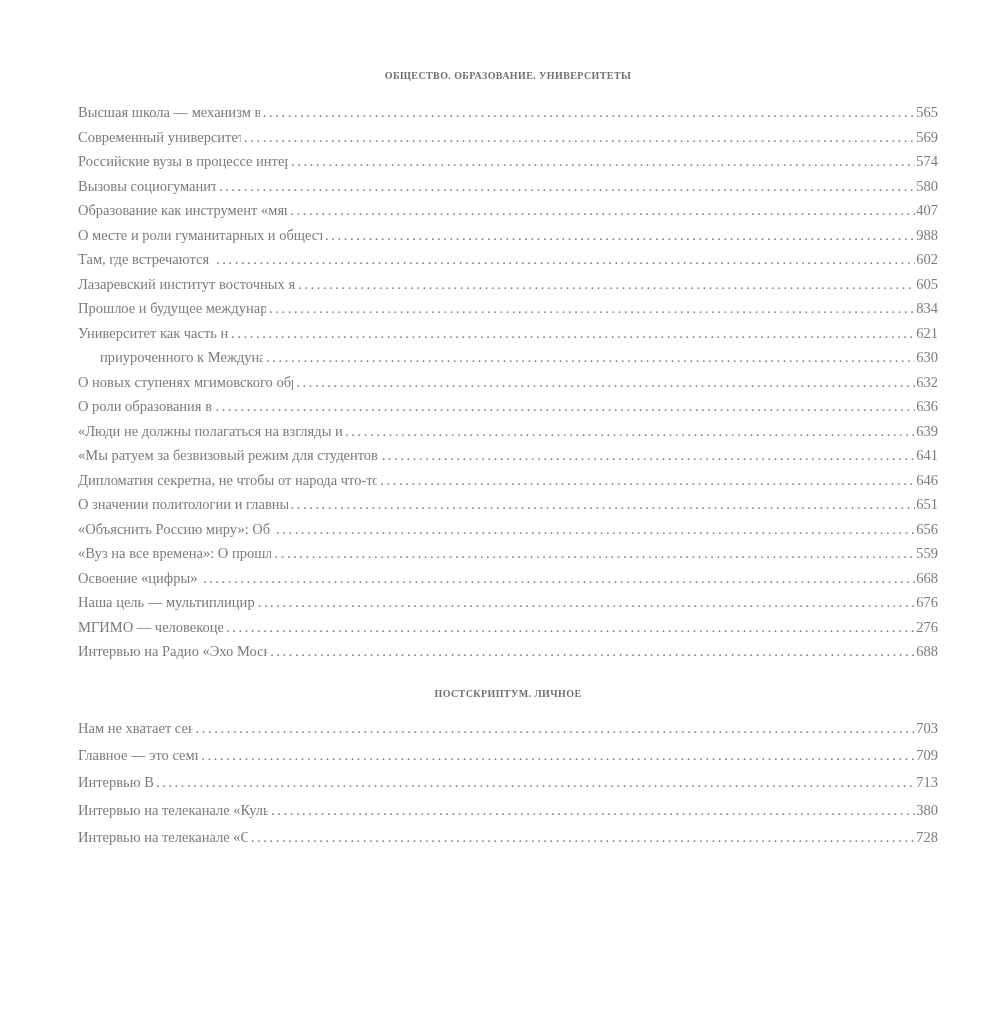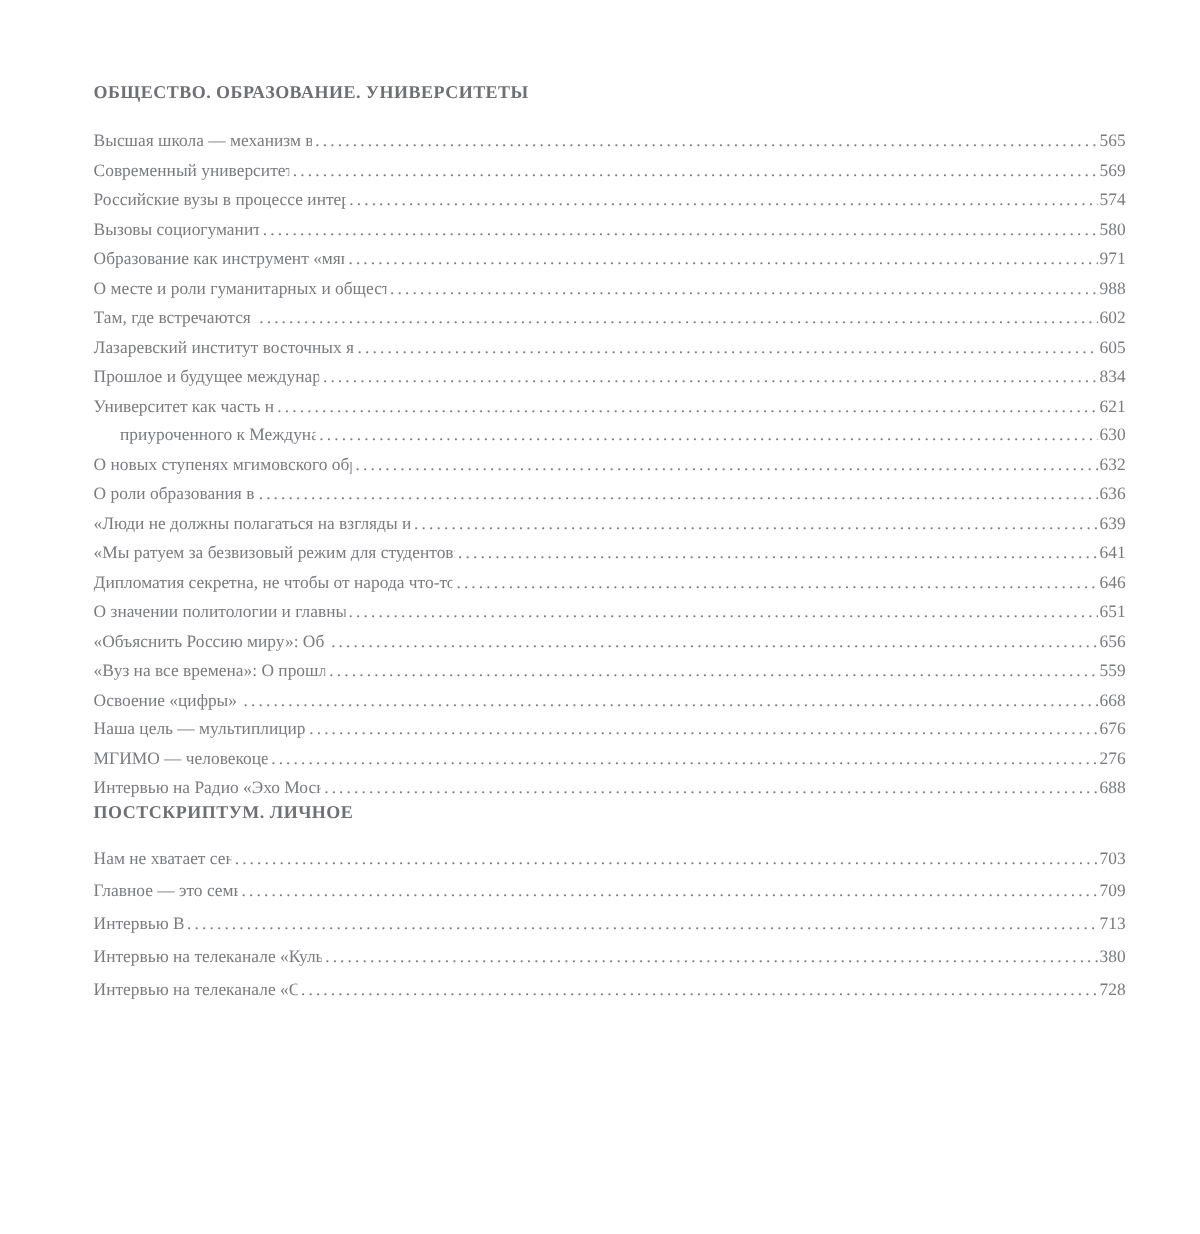--- a/index.html
+++ b/index.html
@@ -9,28 +9,29 @@
     width: 1000px;
     height: 1028px;
     background: #ffffff;
     font-family: "Liberation Serif", serif;
     color: #797b7e;
     padding: 70px 62px 0 78px;
     overflow: hidden;
   }
 
   .section-heading {
+    text-align: center;
     font-weight: bold;
-    font-size: 15px;
+    font-size: 10px;
     color: #6e7073;
     letter-spacing: 0.4px;
     margin-bottom: 19px;
   }
 
-  .section-2 .section-heading { margin-top: 0; margin-bottom: 16px; }
+  .section-2 .section-heading { margin-top: 24px; margin-bottom: 16px; }
 
   .toc-row {
     display: flex;
     align-items: baseline;
     line-height: 24.5px;
     font-size: 14.5px;
     white-space: nowrap;
   }
 
   .toc-list-2 .toc-row { line-height: 27.4px; }
@@ -76,21 +77,21 @@
           <span class="toc-page">574</span>
         </div>
         <div class="toc-row">
           <span class="toc-title">Вызовы социогуманитарной науке в России</span>
           <span class="toc-leader"></span>
           <span class="toc-page">580</span>
         </div>
         <div class="toc-row">
           <span class="toc-title">Образование как инструмент «мягкой силы» во внешней политике России</span>
           <span class="toc-leader"></span>
-          <span class="toc-page">971</span>
+          <span class="toc-page">407</span>
         </div>
         <div class="toc-row">
           <span class="toc-title">О месте и роли гуманитарных и общественных наук в системе интеллектуального развития</span>
           <span class="toc-leader"></span>
           <span class="toc-page">988</span>
         </div>
         <div class="toc-row">
           <span class="toc-title">Там, где встречаются школа и университет</span>
           <span class="toc-leader"></span>
           <span class="toc-page">602</span>

